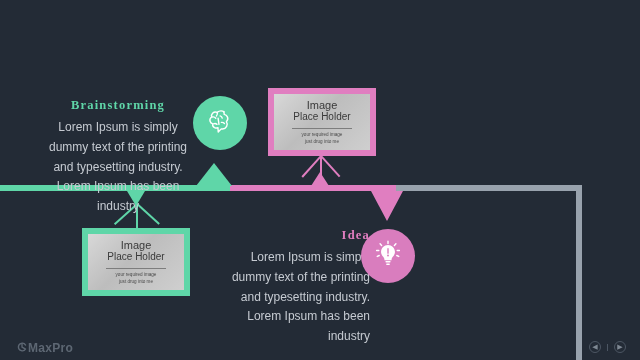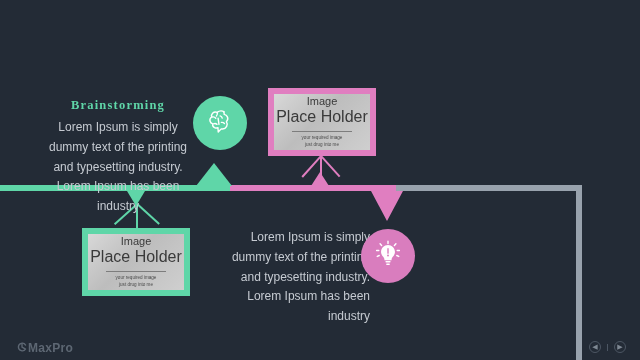--- a/index.html
+++ b/index.html
@@ -83,21 +83,21 @@
   
   .ph-frame { position:absolute; padding:6px; }
   .ph-inner {
     width:100%; height:100%;
     background:linear-gradient(135deg,#d8d8d8 0%,#bdbdbd 45%,#cfcfcf 100%);
     display:flex; flex-direction:column;
     align-items:center; justify-content:center;
     color:#3a3a3a;
   }
   .ph-t1 { font-size:11px; line-height:1.15; }
-  .ph-t2 { font-size:16px; line-height:1.15; margin-bottom:3px; }
+  .ph-t2 { font-size:10px; line-height:1.15; margin-bottom:3px; }
   .ph-rule { width:62%; height:1px; background:#7d7d7d; margin:2px 0 3px; }
   .ph-sub { font-size:4.6px; line-height:1.5; text-align:center; color:#4a4a4a; }
 
   #ph-top    { left:268px; top:88px; width:108px; height:68px; background:#e07ec0; }
   #ph-bottom { left:82px; top:228px; width:108px; height:68px; background:#5fd6a8; }
 
   
   #logo {
     position:absolute; left:16px; top:339px;
     display:flex; align-items:center; 
@@ -143,20 +143,21 @@
   <div class="badge" id="badge-brainstorm">
     <span>
       <svg width="30" height="30" viewBox="0 0 32 32" fill="none" stroke="#ffffff" stroke-width="1.5" stroke-linecap="round" stroke-linejoin="round">
         <path d="M20.5 6.2c-2.4-1.4-5.6-1-7.6.6-1.6-.6-3.6-.2-4.8 1-1.1 1.1-1.4 2.6-1 3.9-1.5 1-2.2 2.8-1.7 4.5.4 1.4 1.5 2.4 2.8 2.8-.3 1.6.5 3.2 2 4 1.2.6 2.5.6 3.6.1l.3 4.6 3.2-3.3c2.3.5 4.7-.5 5.8-2.6.9-1.7.7-3.6-.3-5.1 1.4-1.3 1.9-3.3 1.1-5.1-.6-1.5-2-2.5-3.5-2.7.3-1.2 0-2.3-.9-3.1z"></path>
         <path d="M12.9 6.8c.6 1.3.3 2.8-.7 3.8M8.1 11.7c1.3-.2 2.6.3 3.4 1.3M9.2 19c1.2-.5 2.6-.3 3.6.6M16.1 10.6c1.1.3 2 1.2 2.3 2.3M17.5 17.5c1.2-.2 2.4.2 3.2 1.1M14 13.1l.9 6.5"></path>
       </svg>
     </span>
   </div>
 
   <div id="idea-text">
+    <div class="node-title">Idea</div>
     <div class="node-body">Lorem Ipsum is simply dummy text of the printing and typesetting industry. Lorem Ipsum has been industry</div>
   </div>
 
   <div class="badge" id="badge-idea">
     <span>
       <svg width="32" height="32" viewBox="0 0 34 34" fill="none" stroke="#ffffff" stroke-width="1.6" stroke-linecap="round">
         <path d="M17 7.5c-4.1 0-7.4 3.2-7.4 7.2 0 2.5 1.3 4.3 2.5 5.6.7.8 1.1 1.6 1.1 2.5v.8h7.6v-.8c0-.9.4-1.7 1.1-2.5 1.2-1.3 2.5-3.1 2.5-5.6 0-4-3.3-7.2-7.4-7.2z" fill="#ffffff" stroke="none"></path>
         <rect x="14.2" y="24.4" width="5.6" height="1.7" rx=".85" fill="#ffffff" stroke="none"></rect>
         <rect x="15" y="27" width="4" height="1.6" rx=".8" fill="#ffffff" stroke="none"></rect>
         <g stroke="#d97dbe" stroke-width="1.5">

